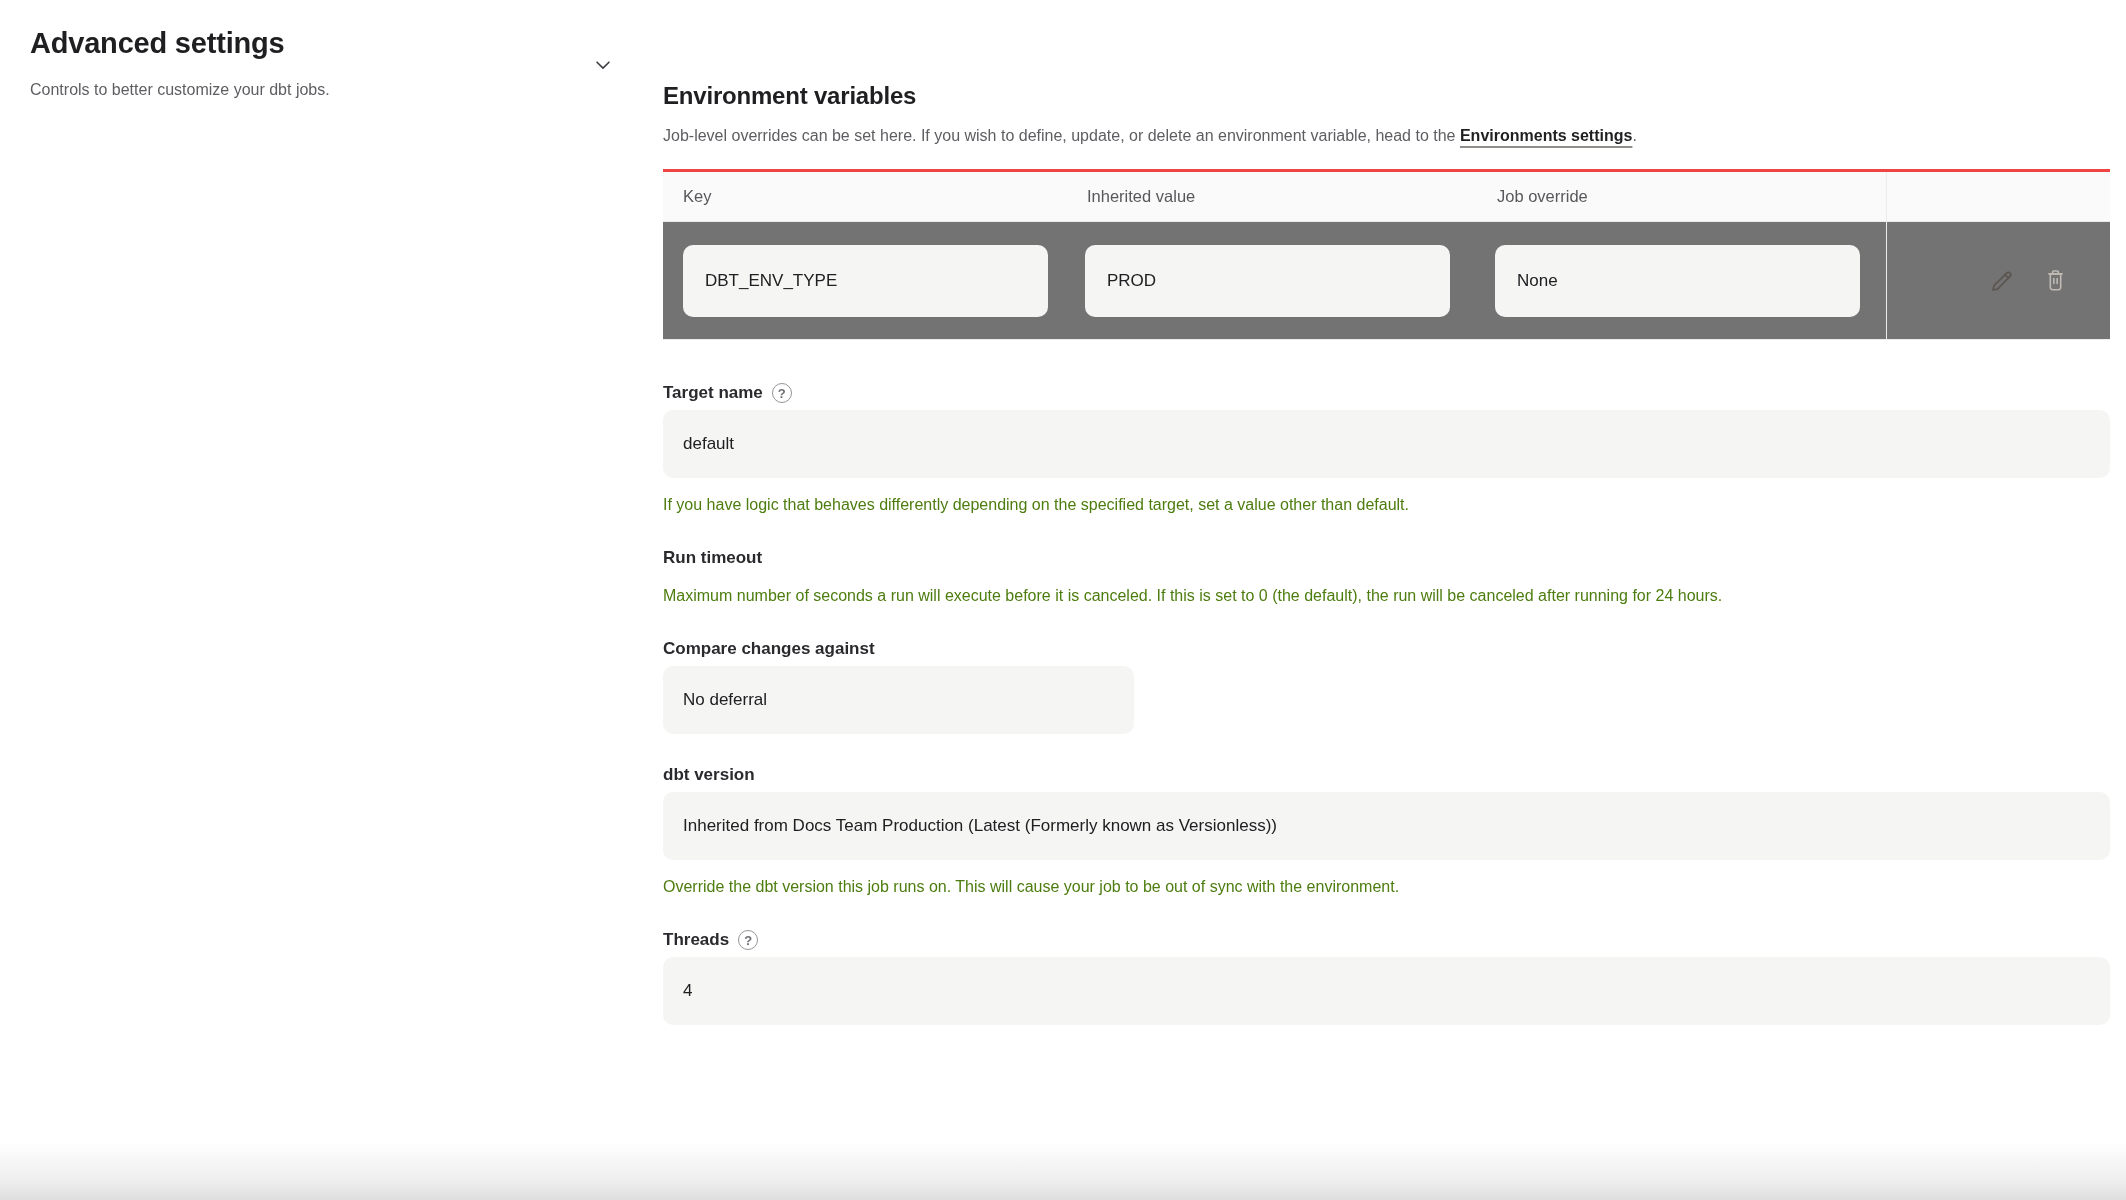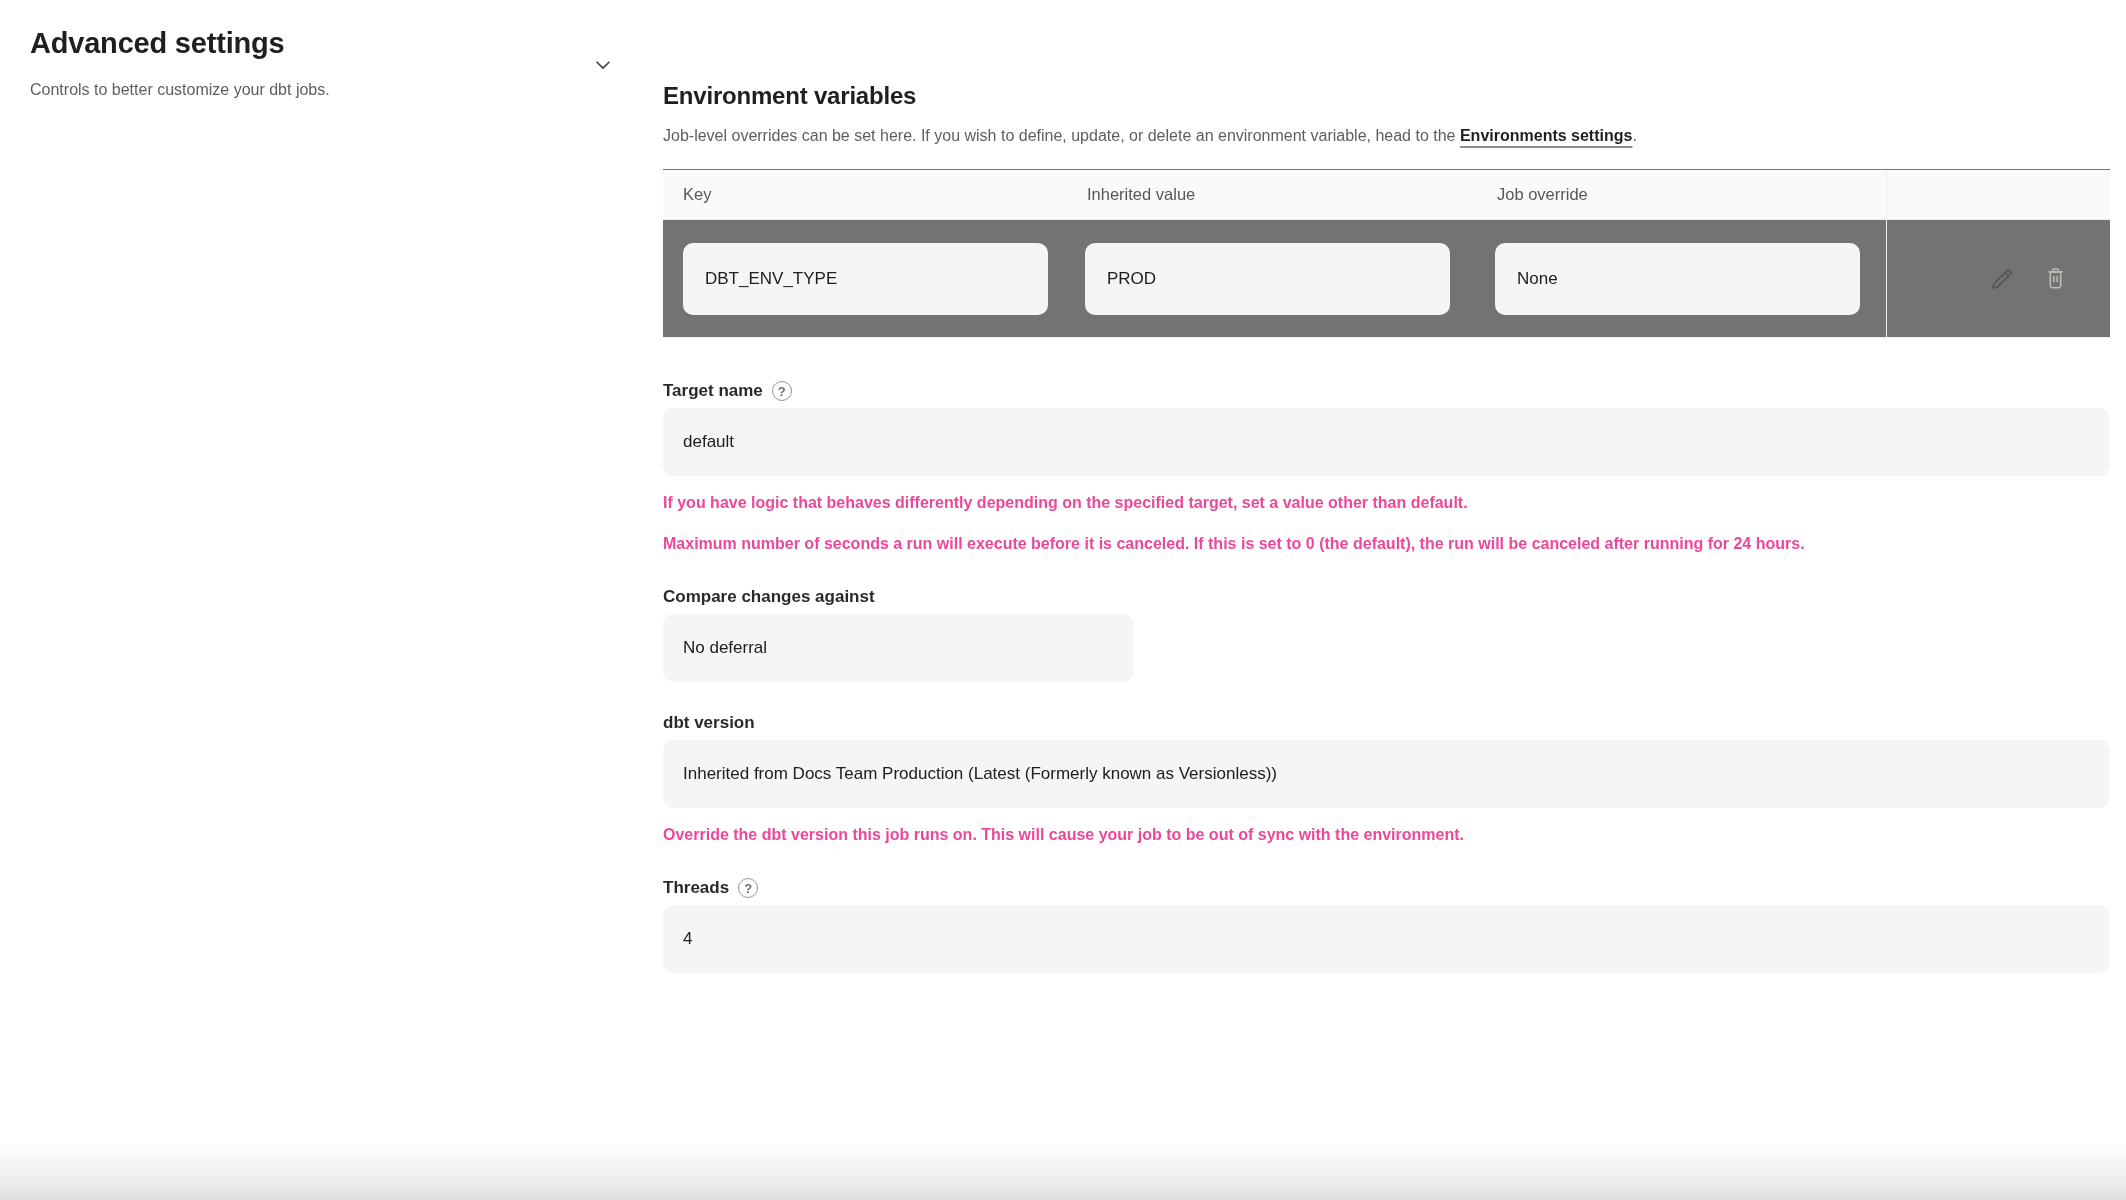--- a/index.html
+++ b/index.html
@@ -18,21 +18,21 @@
   .left-panel p { margin:17px 0 0; font-size:16px; line-height:24px; color:#5e5e62; }
   .collapse-toggle { position:absolute; left:590px; top:52px; width:26px; height:26px; display:flex; align-items:center; justify-content:center; cursor:pointer; background:none; border:none; padding:0; }
 
   
   .main { position:absolute; left:663px; top:0; width:1447px;margin-top:47px; }
   .main h2 { margin:33px 0 0; font-size:24px; line-height:31px; font-weight:700; color:#1f1f22; letter-spacing:-0.2px; }
   .section-desc { margin:13px 0 0; font-size:16px; line-height:24px; color:#5e5e62; }
   .section-desc a { color:#1f1f22; font-weight:700; text-decoration:underline; text-decoration-color:#908d8a; text-decoration-thickness:1.5px; text-underline-offset:5px; cursor:pointer; }
 
   
-  .tbl { margin-top:21px; border-top:1px solid #ef4444; border-bottom:1px solid #ececeb; }
+  .tbl { margin-top:21px; border-top:3px solid #ef4444; border-bottom:1px solid #ececeb; }
   .tbl-head, .tbl-row { display:grid; grid-template-columns:402px 410px 411px 1fr; }
   .tbl-head { height:50px; align-items:center; background:#fafafa; border-bottom:1px solid #ececeb; }
   .tbl-head .th { font-size:16.5px; font-weight:500; color:#58585c; padding-left:22px; }
   .tbl-head .th.first { padding-left:20px; }
   .tbl-head .th-actions { height:100%; border-left:1px solid #ececeb; }
   .tbl-row { height:117px; align-items:center; background:#737373; }
   .value-box {
     margin-left:20px; width:365px; height:72px; background:#f5f5f4; border-radius:10px;
     display:flex; align-items:center; padding:0 22px; font-size:17px; color:#202023;
   }
@@ -43,21 +43,21 @@
   .field-label { display:flex; align-items:center; font-size:17px; line-height:22px; font-weight:700; color:#2a2a2e; }
   .help-icon {
     width:20px; height:20px; border:1.5px solid #95959a; border-radius:50%;
     color:#6e6e73; font-size:13px; font-weight:600; line-height:1;
     display:inline-flex; align-items:center; justify-content:center; margin-left:9px; cursor:pointer;
   }
   .text-field {
     display:block; width:100%; height:68px; background:#f5f5f4; border:none; border-radius:10px;
     padding:0 20px; font-size:17px; color:#202023; font-family:inherit; outline:none;
   }
-  .field-help { margin:0; font-size:16px; line-height:28px; color:#ec4899;font-weight:bold; }
+  .field-help { margin:0; font-size:16px; line-height:28px; color:#4d7c0f; }
 
   .mt-label-1 { margin-top:42px; }
   .mt-label   { margin-top:28px; }
   .mt-label-2 { margin-top:30px; }
   .mt-input   { margin-top:6px; }
   .mt-help    { margin-top:13px; }
   .w-narrow   { width:471px; }
 
   
   .bottom-fade {
@@ -127,20 +127,23 @@
     </div>
   </div>
 
   <div class="field-label mt-label-1">
     <span>Target name</span>
     <span class="help-icon">?</span>
   </div>
   <input class="text-field mt-input" type="text" value="default" style="">
   <p class="field-help mt-help">If you have logic that behaves differently depending on the specified target, set a value other than default.</p>
 
+  <div class="field-label mt-label">
+    <span>Run timeout</span>
+  </div>
   <p class="field-help mt-help">Maximum number of seconds a run will execute before it is canceled. If this is set to 0 (the default), the run will be canceled after running for 24 hours.</p>
 
   <div class="field-label mt-label">
     <span>Compare changes against</span>
   </div>
   <input class="text-field mt-input w-narrow" type="text" value="No deferral" style="">
 
   <div class="field-label mt-label-2">
     <span>dbt version</span>
   </div>

